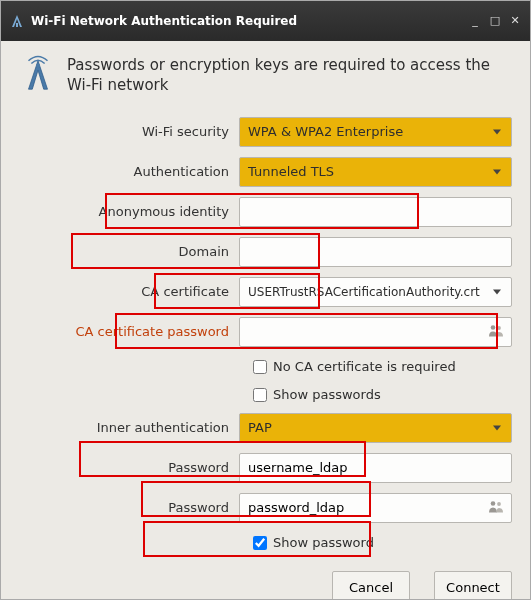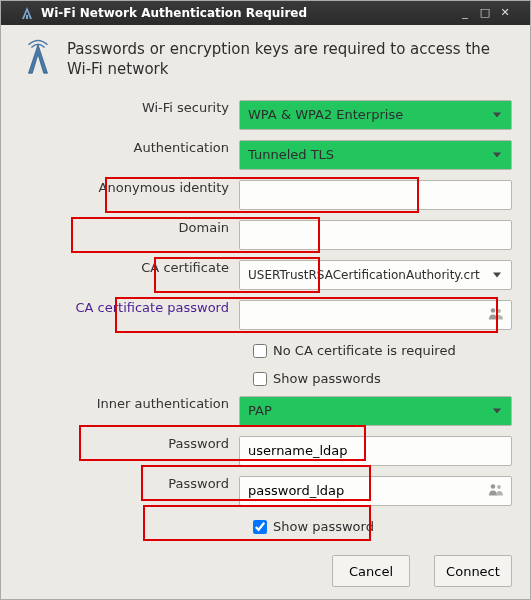--- a/index.html
+++ b/index.html
@@ -8,64 +8,64 @@
     font-family: "DejaVu Sans", "Liberation Sans", Arial, sans-serif;
     font-size: 13px;
     color: #2e2e2e;
     background: #fff;
     width: 531px;
     height: 600px;
     overflow: hidden;
     border: 1px solid #aaa;
   }
   .titlebar {
-    height: 24px;
+    height: 40px;
     background: linear-gradient(#3a3a3a, #2a2a2a);
     color: #fff;
     display: flex;
     align-items: center;
-    padding: 0 18px;
+    padding: 0 8px;
     font-size: 12px;
     justify-content: space-between;
   }
   .titlebar .app-icon {
     width: 16px; height: 16px; margin-right: 6px;
     display: flex; align-items: center; justify-content: center;
   }
   .titlebar .title { flex: 1; font-weight: bold; }
   .titlebar .winbtn { width: 14px; height: 14px; margin-left: 6px; cursor: pointer; color: #ddd; text-align: center; line-height: 14px; font-size: 11px; }
   .content { background: #eceae5; padding: 14px 18px 14px 18px; height: calc(600px - 24px); position: relative; }
   .header-row { display: flex; align-items: flex-start; margin-bottom: 6px; }
   .big-icon { width: 38px; height: 38px; margin-right: 10px; flex: none; }
   h1 { font-size: 17px; font-weight: bold; margin: 2px 0 8px 0; }
   .desc { font-size: 15px; margin: 0 0 14px 0; line-height: 1.35; }
   .form { margin-left: 0; }
-  .row { display: flex; align-items: flex-start; margin-bottom: 8px; height: 32px; }
+  .row { display: flex; align-items: center; margin-bottom: 8px; height: 32px; }
   .lbl {
     width: 220px;
     text-align: right;
     padding-right: 10px;
     color: #333;
     font-size: 13px;
   }
-  .lbl.disabled { color: #4c1d95; }
+  .lbl.disabled { color: #c2410c; }
   .ctrl { flex: 1; position: relative; min-width: 0; }
   .combo, input[type=text].inp, input[type=password].inp, .combo-file {
     width: 100%;
     height: 30px;
     border: 1px solid #b8b6b1;
     background: #fdfdfc;
     padding: 0 8px;
     font-size: 13px;
     display: flex;
     align-items: center;
     border-radius: 2px;
     font-family: inherit;
   }
-  .combo, .combo-file { background: #22c55e; cursor: pointer; position: relative; padding-right: 26px; }
+  .combo, .combo-file { background: #eab308; cursor: pointer; position: relative; padding-right: 26px; }
   .combo::after, .combo-file::after {
     content: "";
     position: absolute;
     right: 10px; top: 50%;
     width: 0; height: 0;
     border-left: 4px solid transparent;
     border-right: 4px solid transparent;
     border-top: 5px solid #444;
     transform: translateY(-50%);
   }

